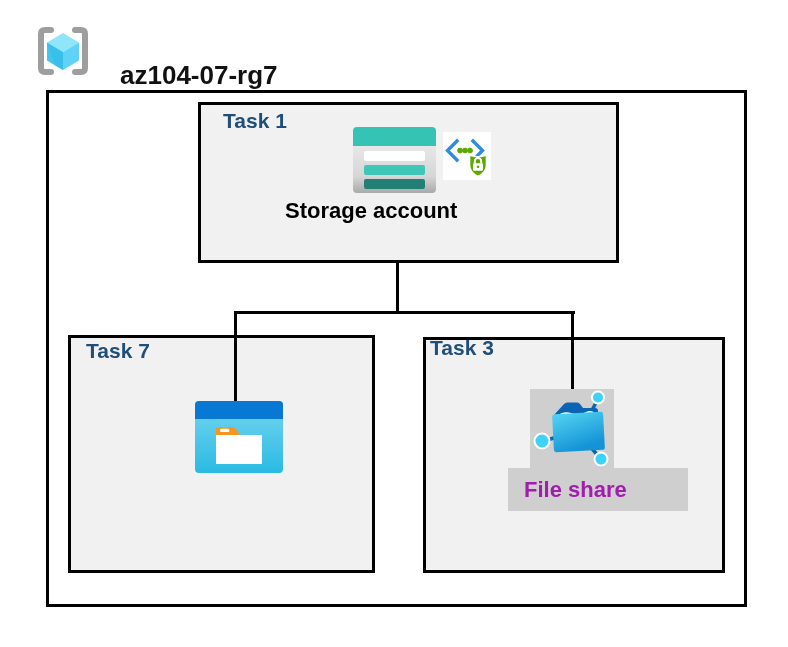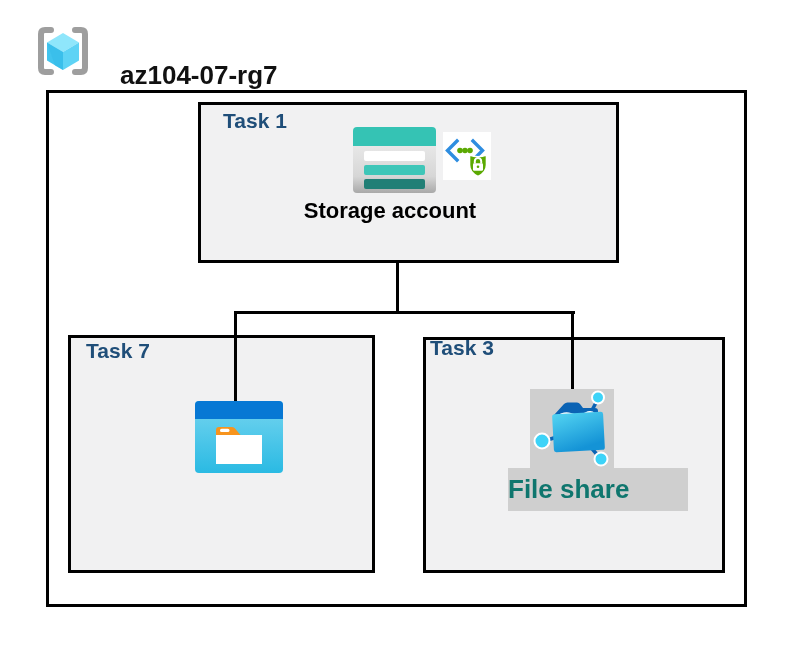--- a/index.html
+++ b/index.html
@@ -20,39 +20,39 @@
   .task1 { left:198px; top:102px; width:421px; height:161px; }
   .task2 { left:68px;  top:335px; width:307px; height:238px; }
   .task3 { left:423px; top:337px; width:302px; height:236px; }
 
   .task-label { font-size:21px; font-weight:700; color:#1F4E79; }
   .task1-label { left:223px; top:109px;text-align:right; }
   .task2-label { left:86px;  top:339px; }
   .task3-label { left:430px; top:336px; }
 
   .item-label { font-size:22px; font-weight:700; color:#000000; }
-  .storage-label { left:285px; top:198px; width:210px; text-align:center; }
+  .storage-label { left:285px; top:198px; width:210px; text-align:left; }
   .blob-label    { left:130px; top:483px; width:220px; text-align:center; }
 
   
   .line { background:#000000; }
   .line-v1 { left:396px; top:262px; width:3px; height:51px; }
   .line-h1 { left:234px; top:311px; width:341px; height:3px; }
   .line-v2 { left:234px; top:311px; width:3px; height:92px; }
   .line-v3 { left:571px; top:311px; width:3px; height:81px; }
 
   
   .storage-icon  { left:353px; top:127px; width:83px; height:66px; }
   .endpoint-icon { left:443px; top:132px; width:48px; height:48px; }
   .blob-icon     { left:195px; top:401px; width:88px; height:72px; }
 
   
   .fs-icon-bg  { left:530px; top:389px; width:84px; height:81px; background:#CFCFCF; }
   .fs-label-bg { left:508px; top:468px; width:180px; height:43px; background:#CFCFCF; }
-  .fs-label { line-height:43px; font-size:26px; font-weight:700; color:#0f766e; }
+  .fs-label { padding-left:16px; line-height:43px; font-size:22px; font-weight:700; color:#a21caf; }
 </style>
 </head>
 <body>
 
 <div class="canvas">
 
   <svg class="abs rg-icon" viewBox="0 0 54 50">
     <path d="M15 4 H9 Q5 4 5 8 V42 Q5 46 9 46 H15" fill="none" stroke="#9E9E9E" stroke-width="6" stroke-linecap="round"></path>
     <path d="M39 4 H45 Q49 4 49 8 V42 Q49 46 45 46 H39" fill="none" stroke="#9E9E9E" stroke-width="6" stroke-linecap="round"></path>
     <polygon points="27,7 43,16.5 27,26 11,16.5" fill="#8FE6FB"></polygon>

